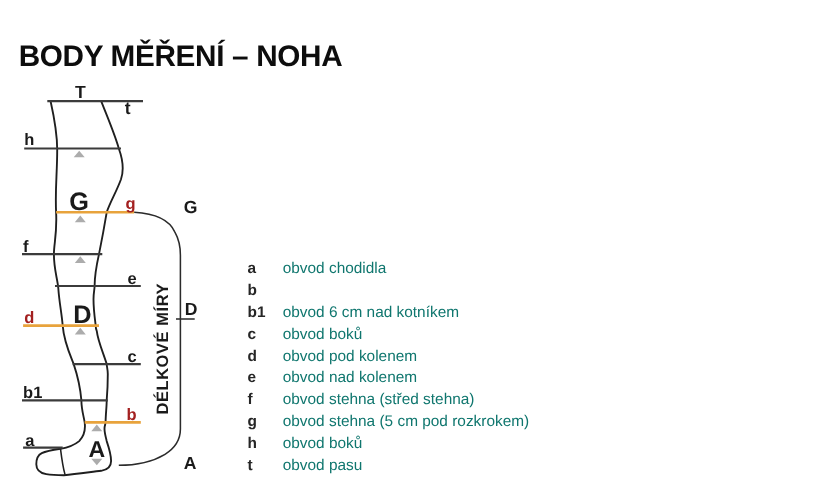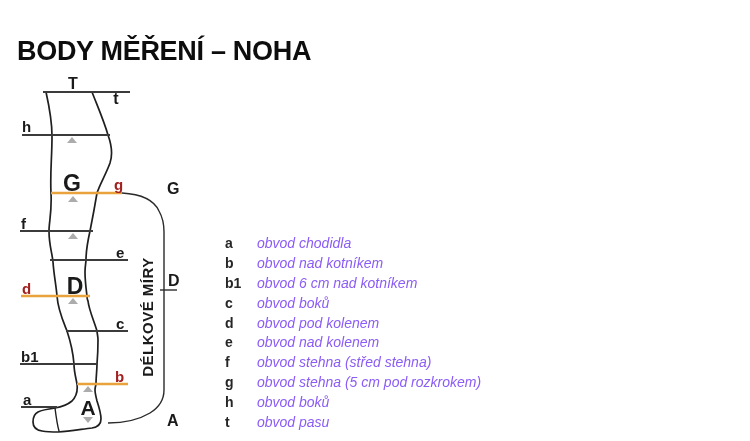--- a/index.html
+++ b/index.html
@@ -20,21 +20,21 @@
   }
   .legend-row{
     display:flex;align-items:baseline;
     height:19.9px;line-height:19.9px;
     font-size:14px;white-space:nowrap;
   }
   .legend-key{
     display:inline-block;width:32px;flex:0 0 32px;
     font-weight:bold;color:#262626;
   }
-  .legend-label{color:#8b5cf6;font-style:italic;}
+  .legend-label{color:#0f766e;}
   
   .outline{fill:none;stroke:#1f1f1f;stroke-width:1.7;stroke-linejoin:round;stroke-linecap:round;}
   .mline{stroke:#3b3b3b;stroke-width:2;fill:none;}
   .oline{stroke:#e8a33c;stroke-width:2.4;fill:none;}
   .bracket{fill:none;stroke:#2b2b2b;stroke-width:1.4;}
   .tri{fill:#acacac;stroke:none;}
   .lbl{fill:#1a1a1a;font-family:"Liberation Sans",sans-serif;font-weight:bold;}
   .lbl-sm{font-size:15px;}
   .lbl-md{font-size:16px;}
   .lbl-big{font-size:23px;}
@@ -129,21 +129,20 @@
   <text class="lbl lbl-vert" transform="translate(153,317) rotate(-90)" text-anchor="middle">DÉLKOVÉ MÍRY</text>
 </svg>
 
 <div class="legend">
   <div class="legend-row">
     <span class="legend-key">a</span>
     <span class="legend-label">obvod chodidla</span>
   </div>
   <div class="legend-row">
     <span class="legend-key">b</span>
-    <span class="legend-label">obvod nad kotníkem</span>
   </div>
   <div class="legend-row">
     <span class="legend-key">b1</span>
     <span class="legend-label">obvod 6 cm nad kotníkem</span>
   </div>
   <div class="legend-row">
     <span class="legend-key">c</span>
     <span class="legend-label">obvod boků</span>
   </div>
   <div class="legend-row">

